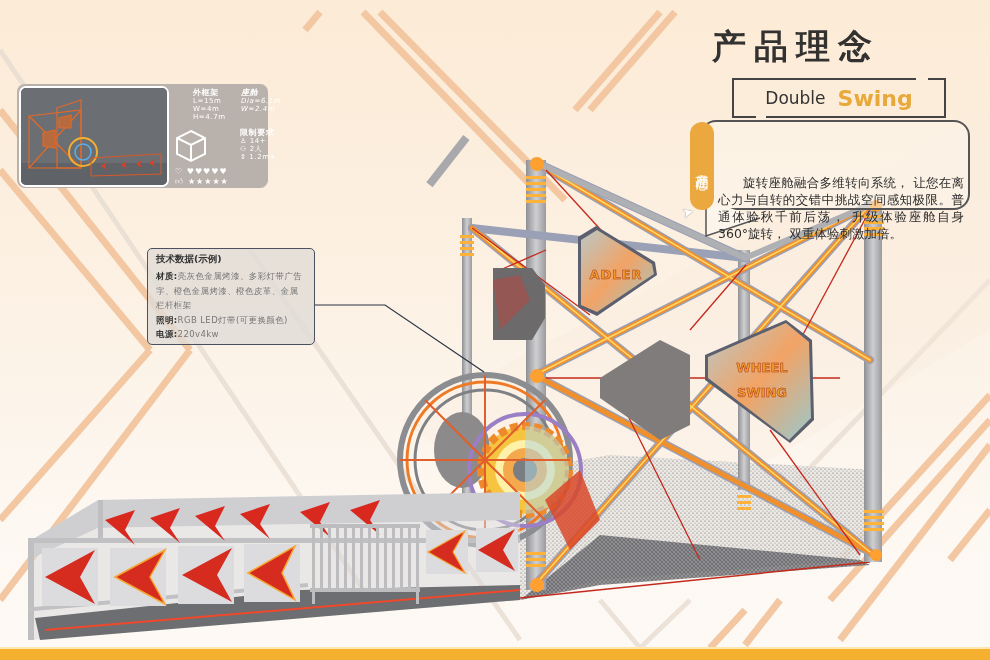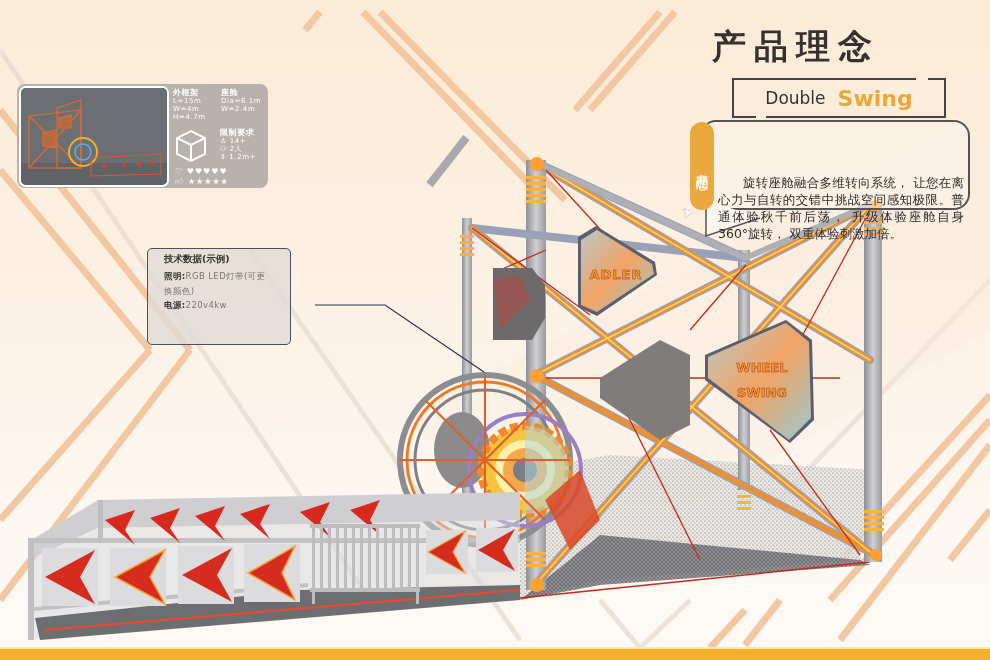--- a/index.html
+++ b/index.html
@@ -54,32 +54,32 @@
   .spec-card {
     position: absolute; left: 17px; top: 84px; width: 251px; height: 104px;
     background: #b9b1ac; border-radius: 8px;
   }
   .spec-photo {
     position: absolute; left: 19px; top: 86px; width: 150px; height: 101px;
     border: 2px solid #fff; border-radius: 7px;
     background: linear-gradient(180deg, #5f6265 0%, #7a7d80 55%, #6e7174 100%);
     overflow: hidden;
   }
-  .spec-text { position: absolute; color: #fff; font-size: 7px; line-height: 8px; letter-spacing: 0.6px; }
+  .spec-text { position: absolute; color: #fff; font-size: 7px; line-height: 8px; letter-spacing: 0.6px; margin-left: 20px; }
   .spec-head { font-size: 8px; font-weight: bold; }
   .cube-icon { position: absolute; left: 174px; top: 128px; width: 34px; height: 36px; }
   .hearts { position: absolute; left: 175px; top: 167px; font-size: 8px; color: #fff; letter-spacing: 1px; }
   .stars { position: absolute; left: 175px; top: 177px; font-size: 8px; color: #fff; letter-spacing: 1px; }
 
   
   .tech {
-    position: absolute; left: 147px; top: 248px; width: 144px; height: 97px;
+    position: absolute; left: 147px; top: 248px; width: 168px; height: 97px;
     border: 1.5px solid #4a5060; border-radius: 5px;
     background: rgba(225,220,215,0.82);
-    padding: 4px 16px;
+    padding: 4px 8px;
   }
   .tech-title { font-size: 9.5px; font-weight: bold; color: #333; margin-bottom: 3px; }
   .tech-line { font-size: 8.5px; line-height: 14.5px; color: #777; letter-spacing: 0.4px; }
   .tech-line b { color: #333; }
 
   .bottom-bar { position: absolute; left: 0; top: 649px; width: 990px; height: 11px; background: #f5b02f; }
   .bottom-bar-top { position: absolute; left: 0; top: 647px; width: 990px; height: 2px; background: #fde7ae; }
 
   .scene-svg { position: absolute; left: 0; top: 0; width: 990px; height: 660px; }
 </style>
@@ -363,21 +363,21 @@
       </g>
   </svg>
 </div>
 
 <div class="spec-text" style="left:173px;top:89px;">
   <div class="spec-head">外框架</div>
   <div>L=15m</div>
   <div>W=4m</div>
   <div>H=4.7m</div>
 </div>
-<div class="spec-text" style="left:221px;top:89px;">
+<div class="spec-text" style="left:221px;top:89px;font-style:italic;">
   <div class="spec-head">座舱</div>
   <div>Dia=6.1m</div>
   <div>W=2.4m</div>
 </div>
 
 <svg class="cube-icon" viewBox="0 0 34 36">
   <polygon points="17,3 31,10 31,26 17,33 3,26 3,10" fill="none" stroke="#fff" stroke-width="2"></polygon>
   <polyline points="3,10 17,17 31,10" fill="none" stroke="#fff" stroke-width="2"></polyline>
   <line x1="17" y1="17" x2="17" y2="33" stroke="#fff" stroke-width="2"></line>
 </svg>
@@ -391,18 +391,19 @@
 
 <div class="hearts">
   <span>♡ </span><span>♥♥♥♥♥</span>
 </div>
 <div class="stars">
   <span>👍︎ </span><span>★★★★★</span>
 </div>
 
 <div class="tech">
   <div class="tech-title">技术数据(示例)</div>
+  <div class="tech-line"><b>材质:</b><span>亮灰色金属烤漆、多彩灯带广告字、橙色金属烤漆、橙色皮革、金属栏杆框架</span></div>
   <div class="tech-line"><b>照明:</b><span>RGB LED灯带(可更换颜色)</span></div>
   <div class="tech-line"><b>电源:</b><span>220v4kw</span></div>
 </div>
 
 <div class="bottom-bar-top"></div>
 <div class="bottom-bar"></div>
 
 </body></html>

